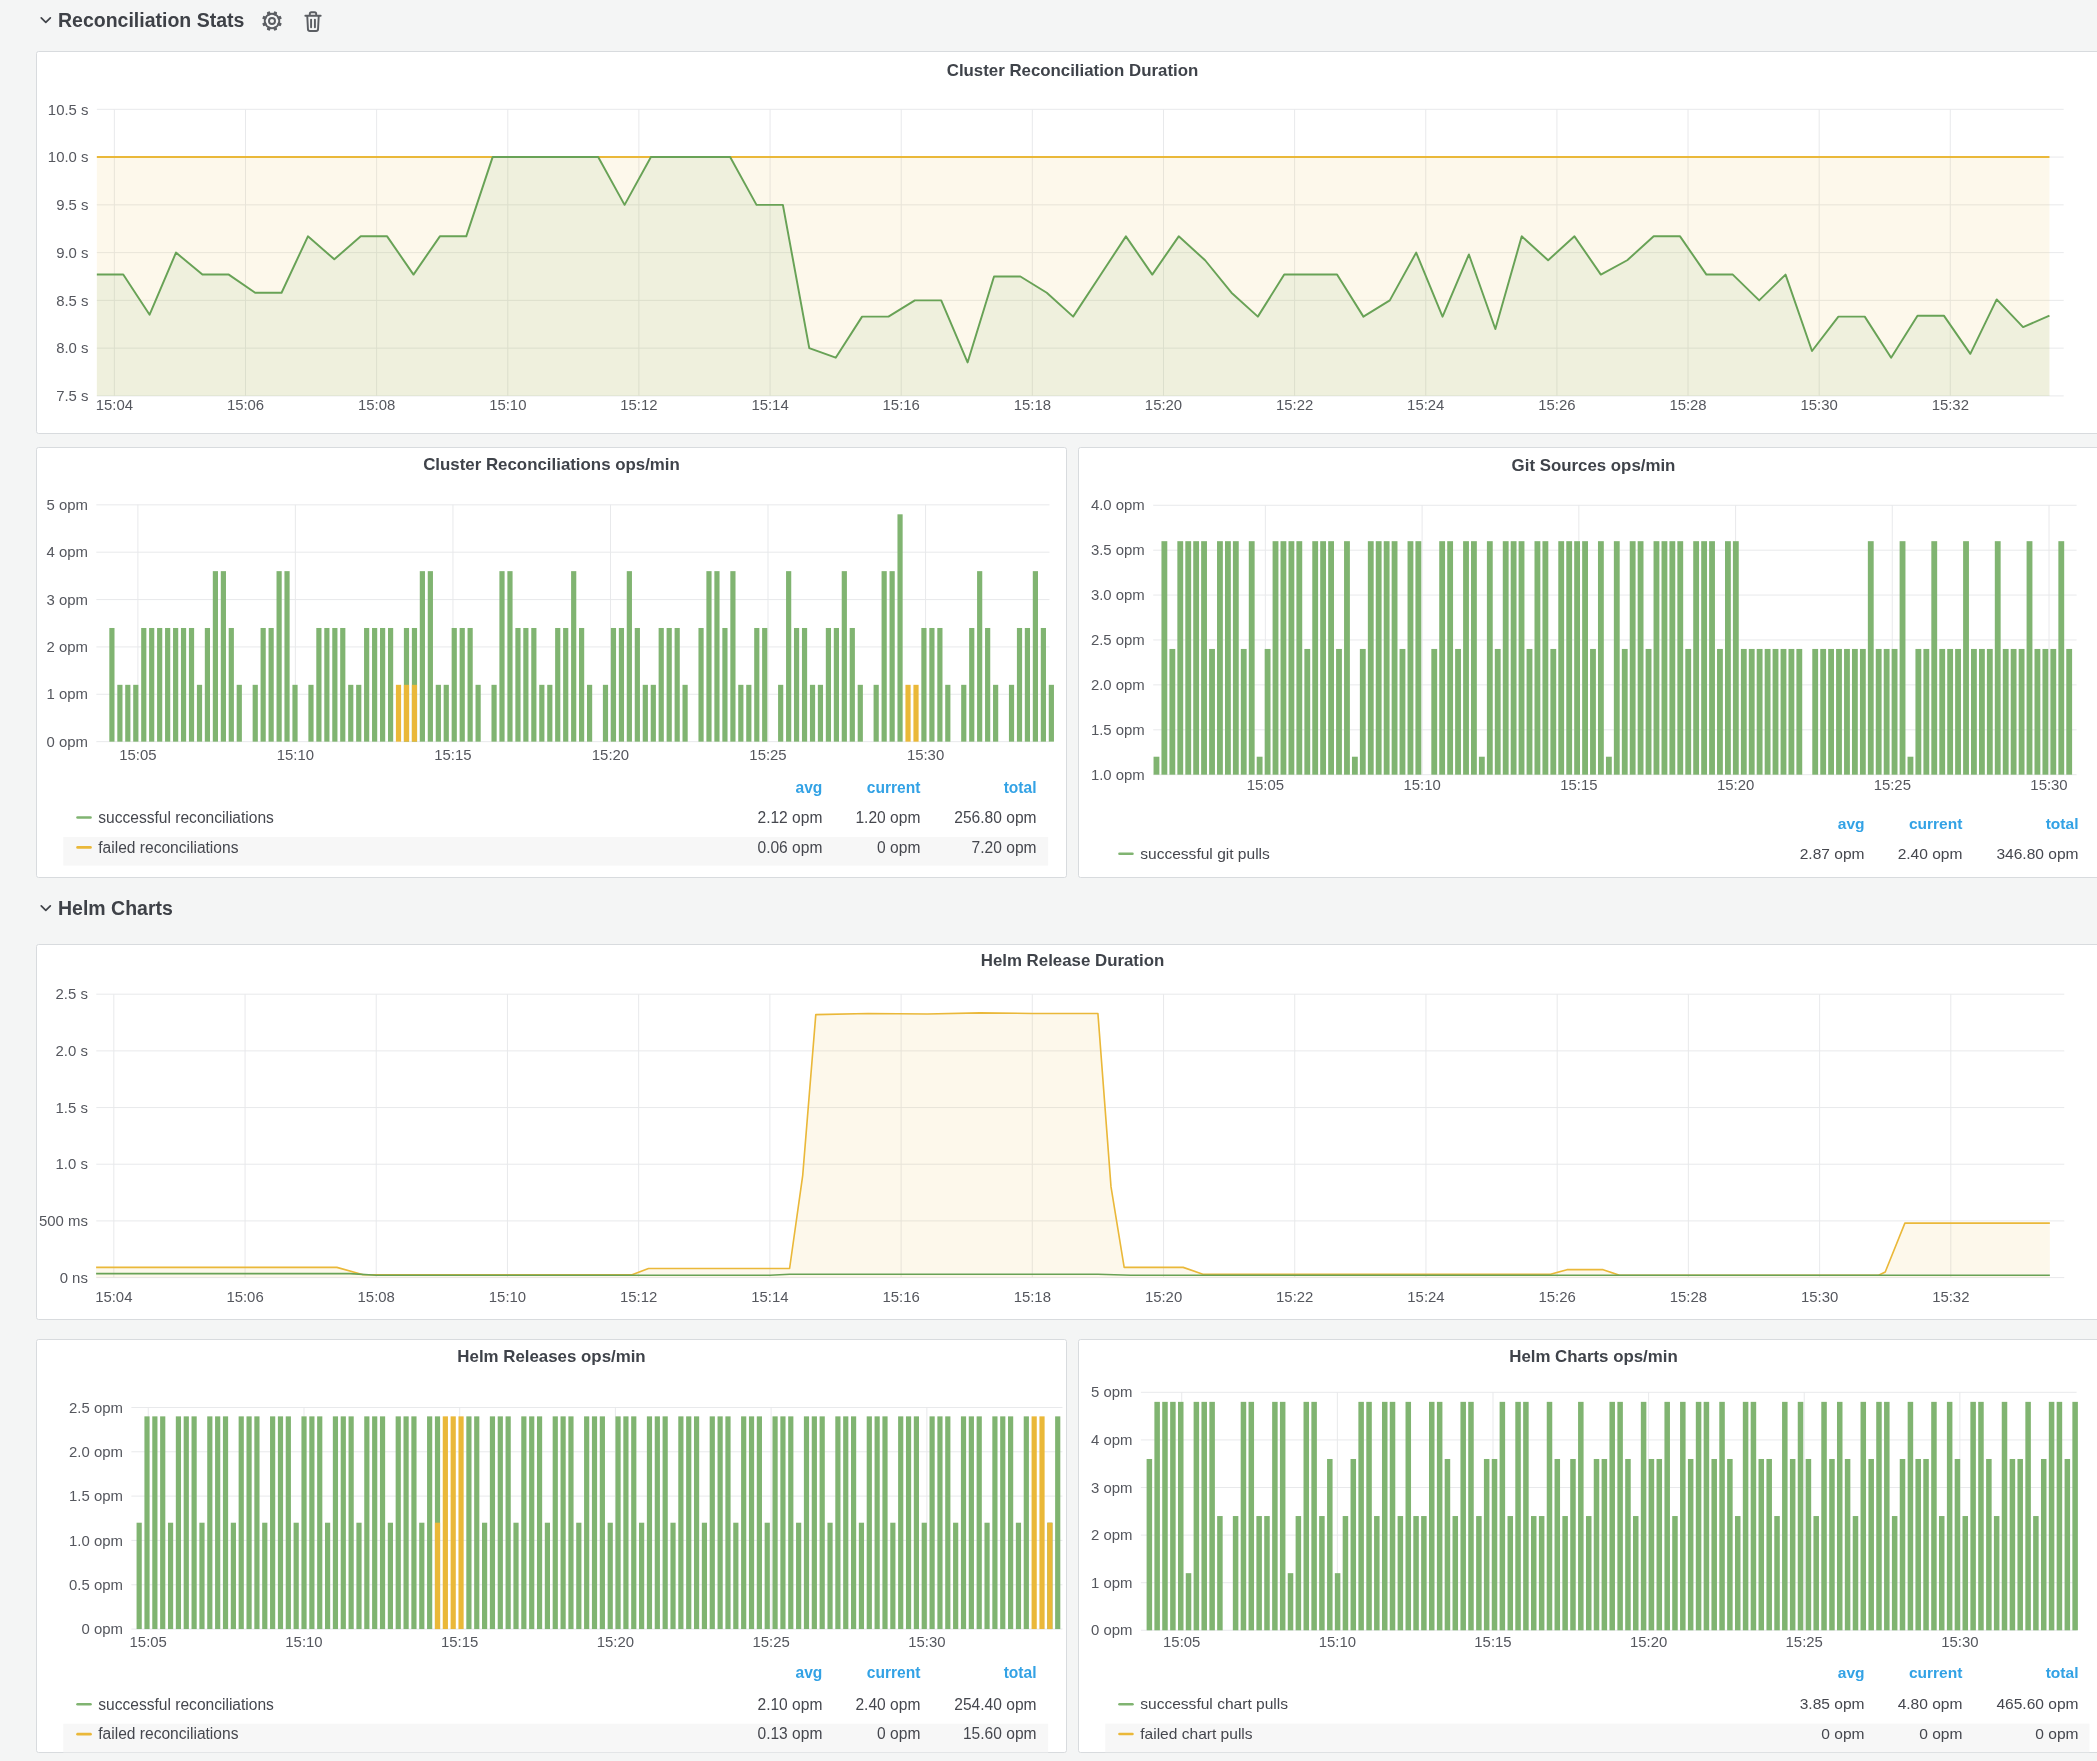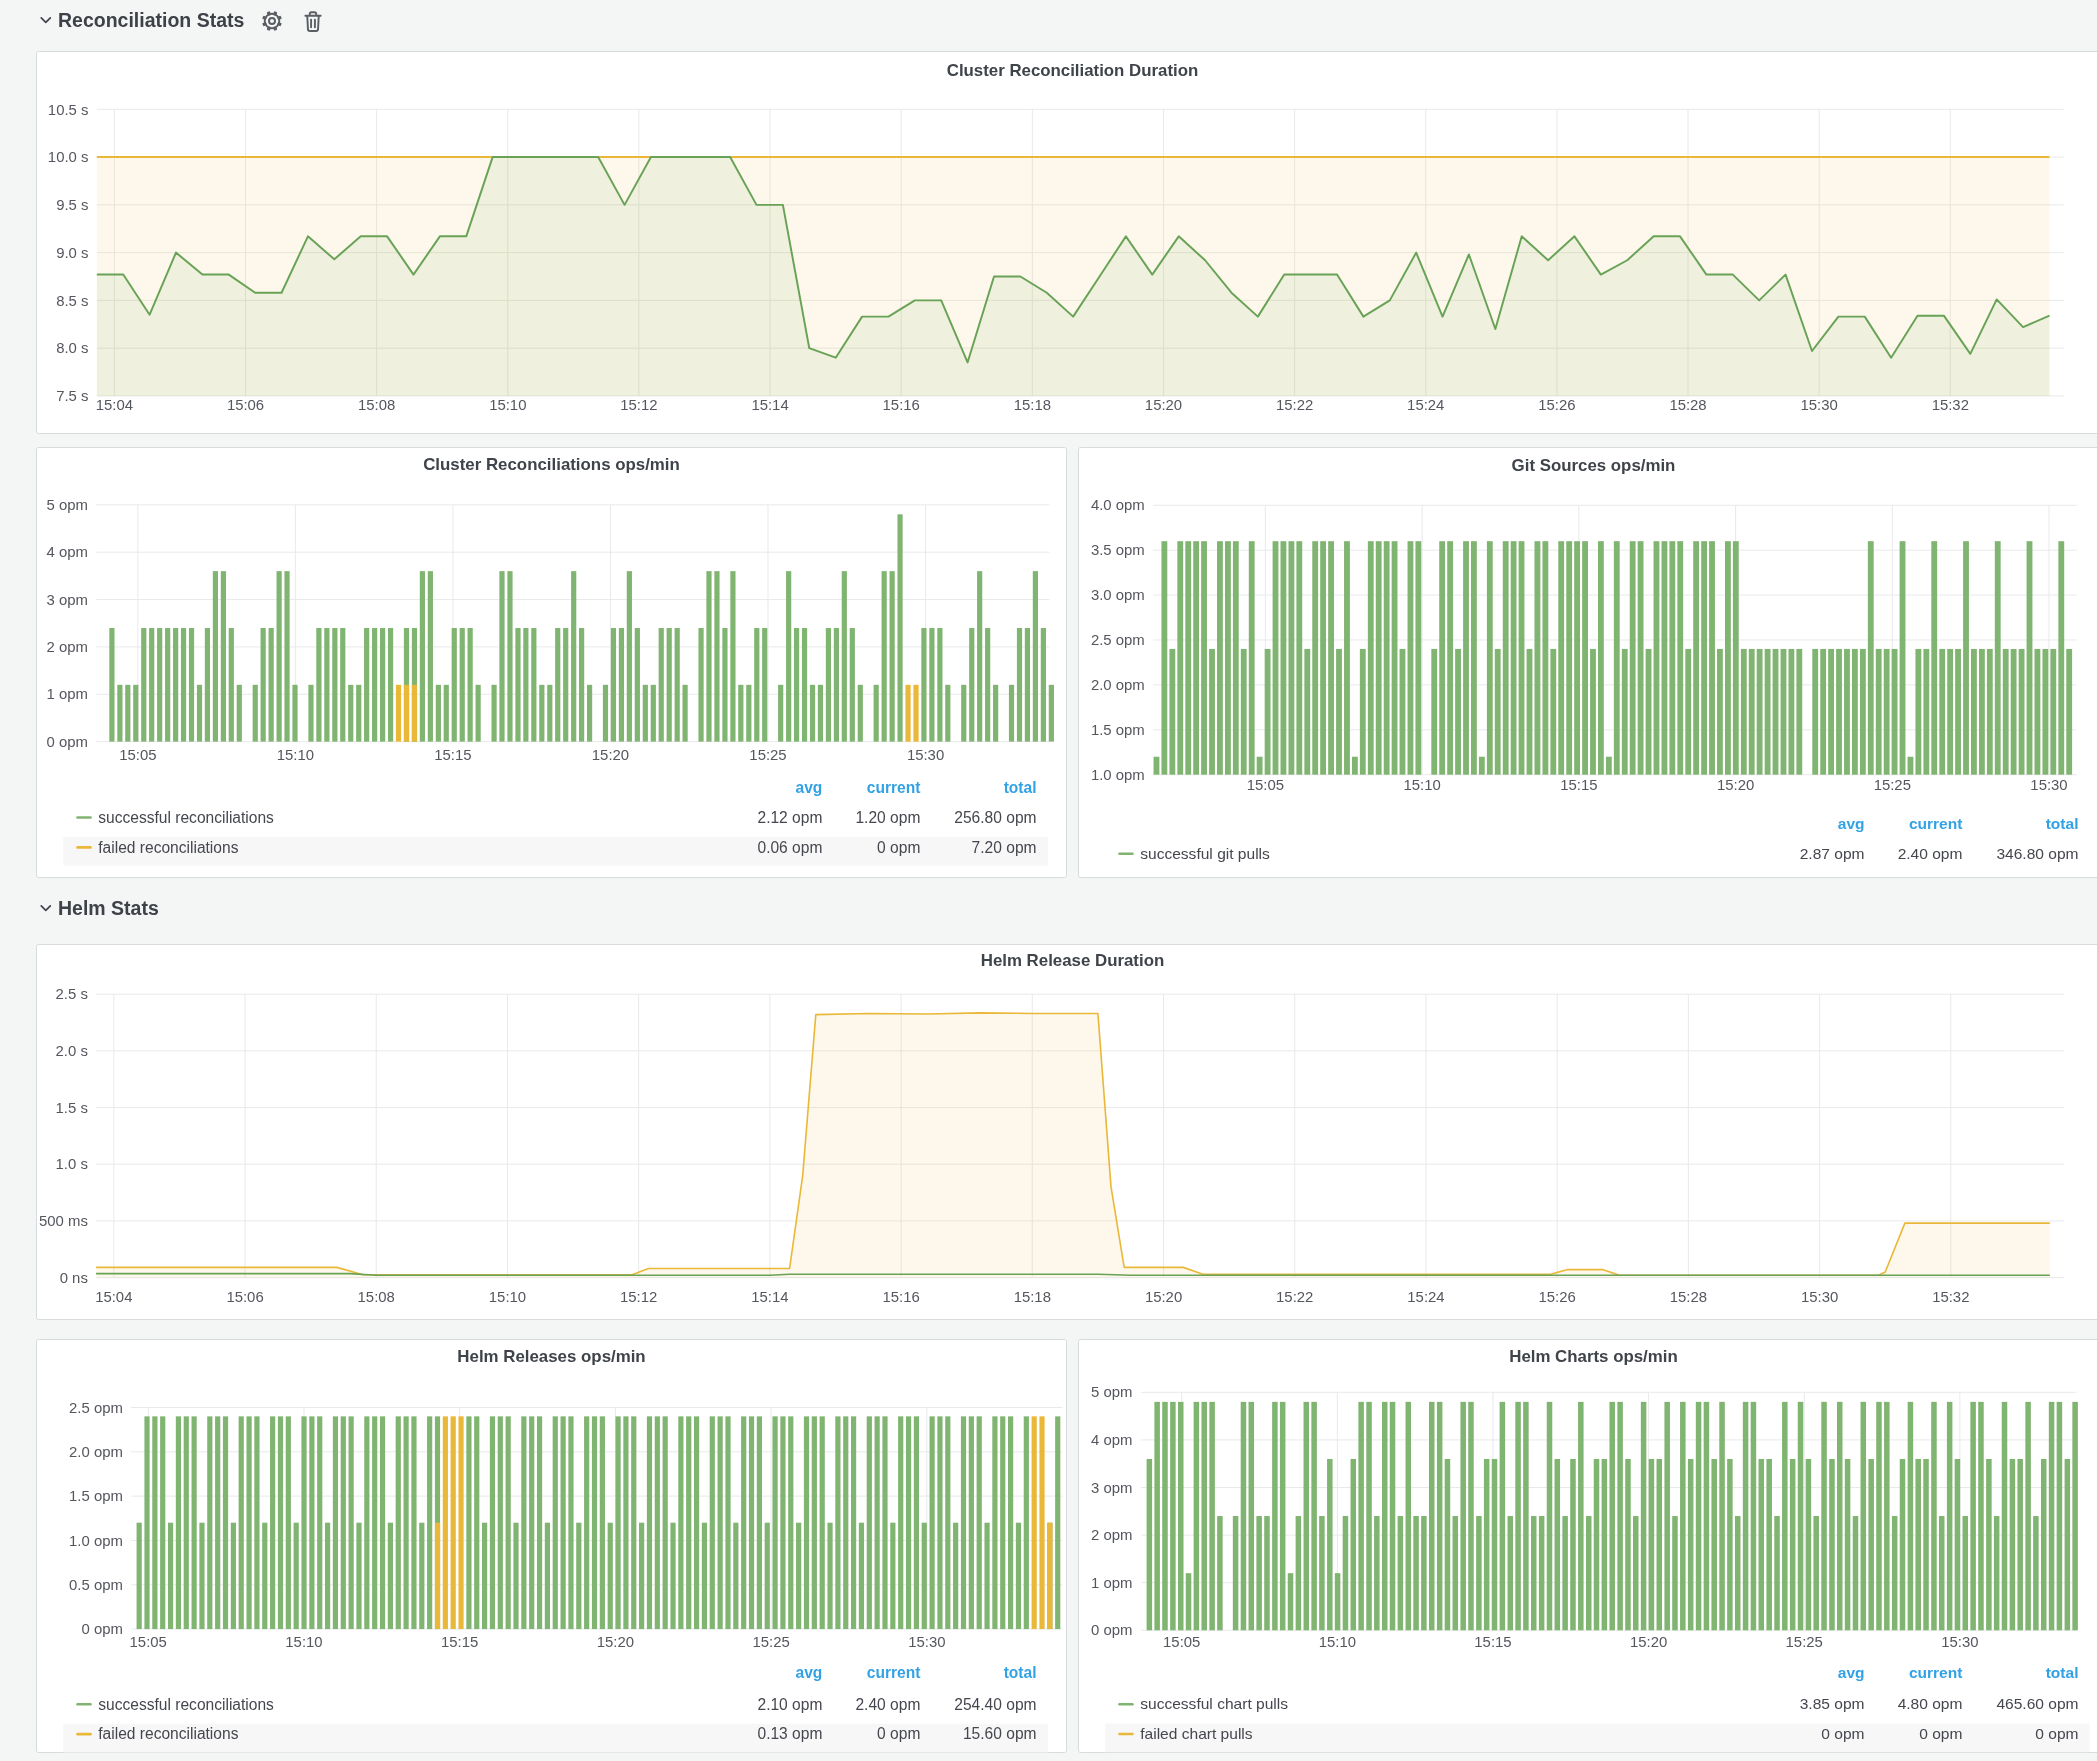--- a/index.html
+++ b/index.html
@@ -26,21 +26,21 @@
     </svg>
     <svg style="left:278px;top:9.7px" width="22" height="23" viewBox="0 0 34 36">
       <path d="M5 9 H29" stroke="#5b5e63" stroke-width="3" fill="none" stroke-linecap="round"></path>
       <path d="M12 9 V6 a2.5 2.5 0 0 1 2.5-2.5 h5 a2.5 2.5 0 0 1 2.5 2.5 V9" stroke="#5b5e63" stroke-width="3" fill="none"></path>
       <path d="M8 9 l1.1 21 a3 3 0 0 0 3 2.8 h9.8 a3 3 0 0 0 3-2.8 L26 9" stroke="#5b5e63" stroke-width="3" fill="none"></path>
       <path d="M14 15 v12 M20 15 v12" stroke="#5b5e63" stroke-width="3" fill="none" stroke-linecap="round"></path>
     </svg>
 <svg style="left:14.3px;top:900px" width="15.6" height="15.6" viewBox="0 0 24 24">
       <polyline points="5,9 12,16 19,9" fill="none" stroke="#41444a" stroke-width="2.6" stroke-linecap="round" stroke-linejoin="round"></polyline>
     </svg>
-    <div class="rowtitle" style="left:34px;top:897px">Helm Stats</div>
+    <div class="rowtitle" style="left:34px;top:897px">Helm Charts</div>
 <div class="panel" style="left:11.7px;top:51px;width:2073px;height:383px"></div>
 <svg style="left:11.7px;top:51px" width="2073" height="383" viewBox="0 0 3197 591" font-family="Liberation Sans, sans-serif">
 <line x1="93.0" y1="90.0" x2="3128.0" y2="90.0" stroke="#e7e8ea" stroke-width="1.5"></line>
 <text x="80.0" y="98.0" font-size="23" fill="#55575e" text-anchor="end">10.5 s</text>
 <line x1="93.0" y1="163.7" x2="3128.0" y2="163.7" stroke="#e7e8ea" stroke-width="1.5"></line>
 <text x="80.0" y="171.7" font-size="23" fill="#55575e" text-anchor="end">10.0 s</text>
 <line x1="93.0" y1="237.4" x2="3128.0" y2="237.4" stroke="#e7e8ea" stroke-width="1.5"></line>
 <text x="80.0" y="245.4" font-size="23" fill="#55575e" text-anchor="end">9.5 s</text>
 <line x1="93.0" y1="311.1" x2="3128.0" y2="311.1" stroke="#e7e8ea" stroke-width="1.5"></line>
 <text x="80.0" y="319.1" font-size="23" fill="#55575e" text-anchor="end">9.0 s</text>

